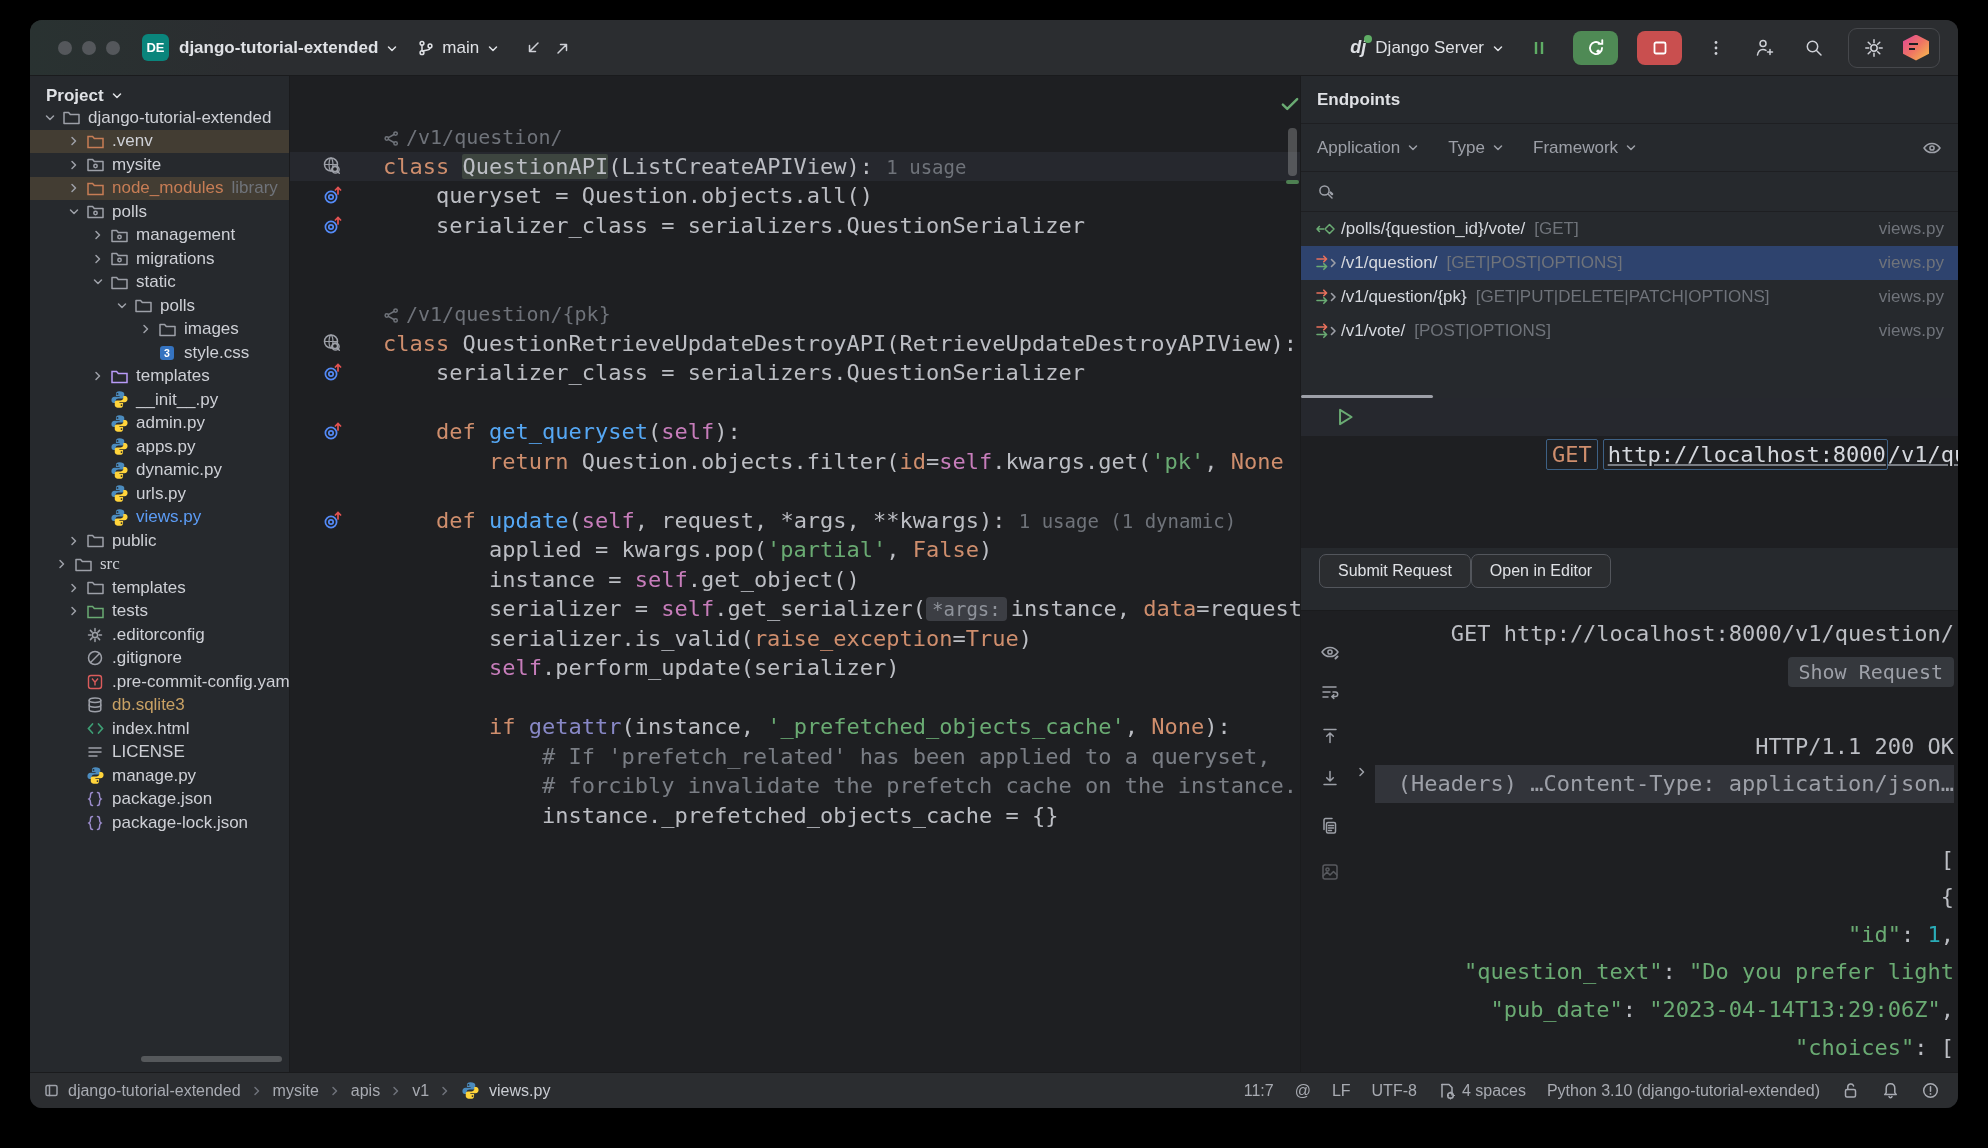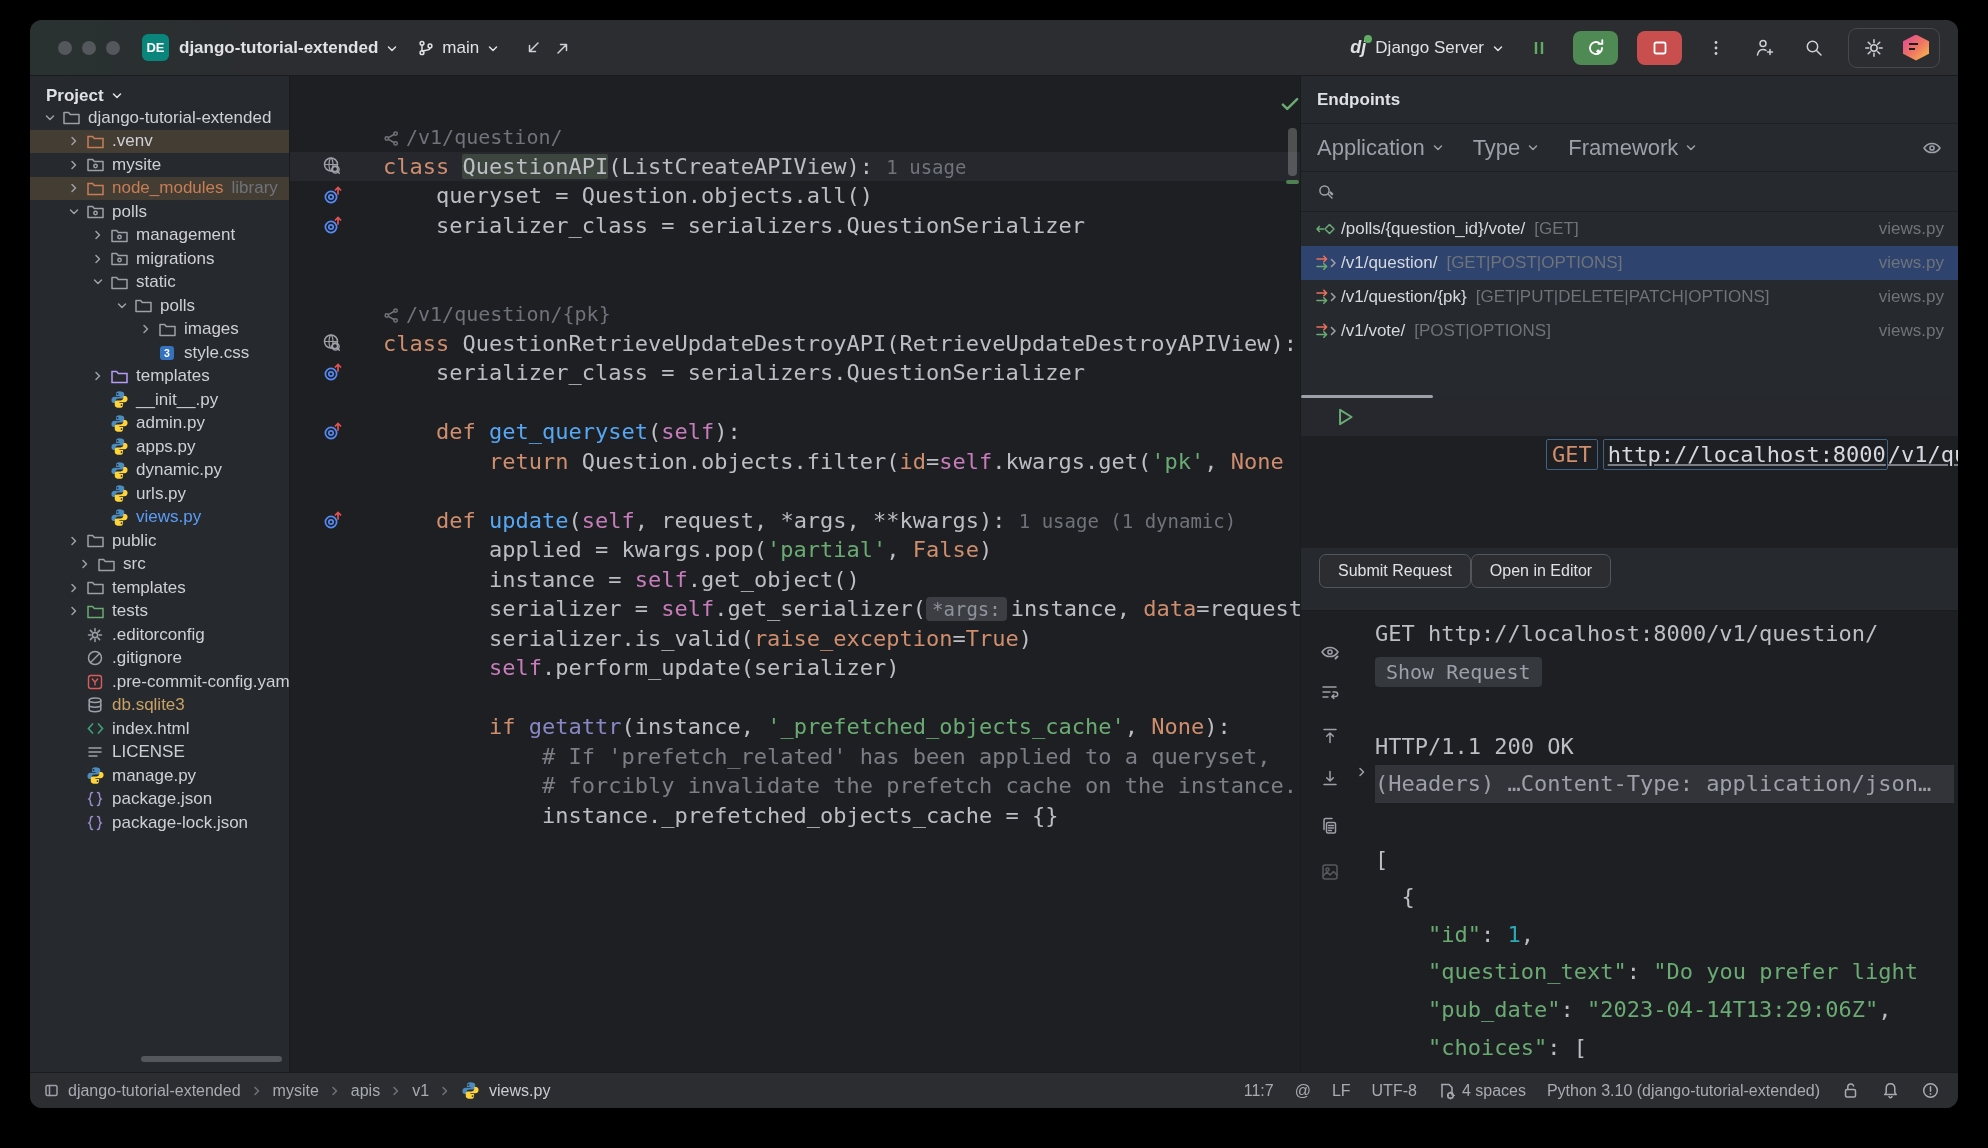--- a/index.html
+++ b/index.html
@@ -23,21 +23,21 @@
   .tool-group{display:flex;align-items:center;gap:14px;border:1px solid #46484C;border-radius:9px;padding:4px 10px;}
   .dj-ico{position:relative;font-weight:bold;font-style:italic;font-size:18px;color:#DFE1E5;margin-right:2px;}
   .dj-ico i{position:absolute;top:-2px;right:-6px;width:8px;height:8px;border-radius:50%;background:#5FAD65;}
   .ai-ico{width:26px;height:26px;background:linear-gradient(135deg,#E0469A 0%,#EF7463 50%,#F7C24B 100%);clip-path:polygon(50% 0,100% 26%,100% 74%,50% 100%,0 74%,0 26%);position:relative;}
   .ai-ico:before{content:"";position:absolute;left:6px;top:8px;width:9px;height:2.5px;background:#1E1F22;}
   .ai-ico:after{content:"";position:absolute;left:6px;top:13px;width:6px;height:2.5px;background:#1E1F22;}
   
   .main{position:absolute;top:56px;bottom:36px;left:0;right:0;display:flex;}
   .tree-p{width:260px;background:#26292D;position:relative;border-right:1px solid #1A1B1D;overflow:hidden;}
   .editor{flex:1;position:relative;background:#1E1F22;overflow:hidden;}
-  .right-p{width:658px;background:#26292D;position:relative;border-left:1px solid #1A1B1D;overflow:hidden;}
+  .right-p{width:658px;background:#26292D;position:relative;border-left:1px solid #1A1B1D;overflow:hidden;text-align:right;}
   
   .tree-header{position:absolute;top:10px;left:16px;display:flex;align-items:center;gap:6px;font-size:17px;font-weight:bold;color:#DFE1E5;}
   .tree-list{position:absolute;top:30px;left:0;right:0;}
   .trow{height:23.5px;display:flex;align-items:center;font-size:17px;color:#CED0D6;white-space:nowrap;overflow:hidden;}
   .trow.hl-ex{background:#433D33;}
   .trow .tchev{width:19px;display:flex;justify-content:center;flex:none;color:#9DA0A8;}
   .trow .tico{width:24px;display:flex;justify-content:center;flex:none;margin-right:5px;}
   .trow .sfx{color:#6F737A;margin-left:8px;}
   .lbl-lib{color:#C77D55;} .lbl-open{color:#5C9CF5;} .lbl-gen{color:#C8A164;}
   .hscroll{position:absolute;height:6px;border-radius:3px;background:rgba(255,255,255,.22);}
@@ -54,21 +54,21 @@
   .cl-u{color:#6F737A;font-size:20px;}
   .cl-chip{background:#3C3E44;color:#8F939B;border-radius:4px;padding:1px 6px;font-size:19px;margin-right:4px;}
   .cl-hl{background:#3D453F;border-radius:2px;color:#BCBEC4;}
   .inlay-link{display:inline-block;vertical-align:-3px;margin-right:6px;}
   .vscroll{position:absolute;border-radius:4px;background:rgba(255,255,255,.22);}
   .mark-green{position:absolute;background:#4E8052;border-radius:2px;}
   .check-ok{position:absolute;}
   
   .rp-sec{position:absolute;left:0;right:0;}
   .rp-header{top:0;height:48px;border-bottom:1px solid #1E1F22;display:flex;align-items:center;padding:0 16px;font-size:17px;font-weight:bold;color:#DFE1E5;}
-  .rp-filters{top:48px;height:48px;border-bottom:1px solid #1E1F22;display:flex;align-items:center;gap:28px;padding:0 16px;color:#9DA0A8;font-size:22px;}
+  .rp-filters{top:48px;height:48px;border-bottom:1px solid #1E1F22;display:flex;align-items:center;gap:28px;padding:0 16px;color:#9DA0A8;font-size:17px;}
   .filter{display:flex;align-items:center;gap:6px;}
   .rp-filters .eye{margin-left:auto;color:#9DA0A8;}
   .rp-search{top:96px;height:40px;border-bottom:1px solid #1E1F22;display:flex;align-items:center;padding:0 16px;color:#9DA0A8;}
   .rp-list{top:136px;height:136px;}
   .eprow{height:34px;display:flex;align-items:center;padding:0 14px;font-size:17px;white-space:nowrap;overflow:hidden;}
   .eprow.sel{background:#2E436E;}
   .eprow .eico{width:26px;flex:none;display:flex;}
   .eprow .path{color:#D5D8DE;margin-right:9px;}
   .eprow .meths{color:#6F737A;}
   .eprow .file{margin-left:auto;color:#6F737A;}
@@ -450,21 +450,21 @@
                   <path d="M5 3.5L8.5 7 5 10.5"></path>
                 </svg>
               </span>
               <span class="tico" style="color: rgb(157, 160, 168);">
                 <svg width="19" height="19" viewBox="0 0 19 19" fill="none" stroke="currentColor" stroke-width="1.5" stroke-linecap="round" stroke-linejoin="round">
                   <path d="M2 4.5h4.6l1.7 2H17v9H2z"></path>
                 </svg>
               </span>
               <span>public</span>
             </div>
-            <div class="trow" style="padding-left: 45px;">
+            <div class="trow" style="padding-left: 22px; font-family: Liberation Serif, serif;">
               <span class="tchev">
                 <svg width="14" height="14" viewBox="0 0 14 14" fill="none" stroke="currentColor" stroke-width="1.5" stroke-linecap="round" stroke-linejoin="round">
                   <path d="M5 3.5L8.5 7 5 10.5"></path>
                 </svg>
               </span>
               <span class="tico" style="color: rgb(157, 160, 168);">
                 <svg width="19" height="19" viewBox="0 0 19 19" fill="none" stroke="currentColor" stroke-width="1.5" stroke-linecap="round" stroke-linejoin="round">
                   <path d="M2 4.5h4.6l1.7 2H17v9H2z"></path>
                 </svg>
               </span>

